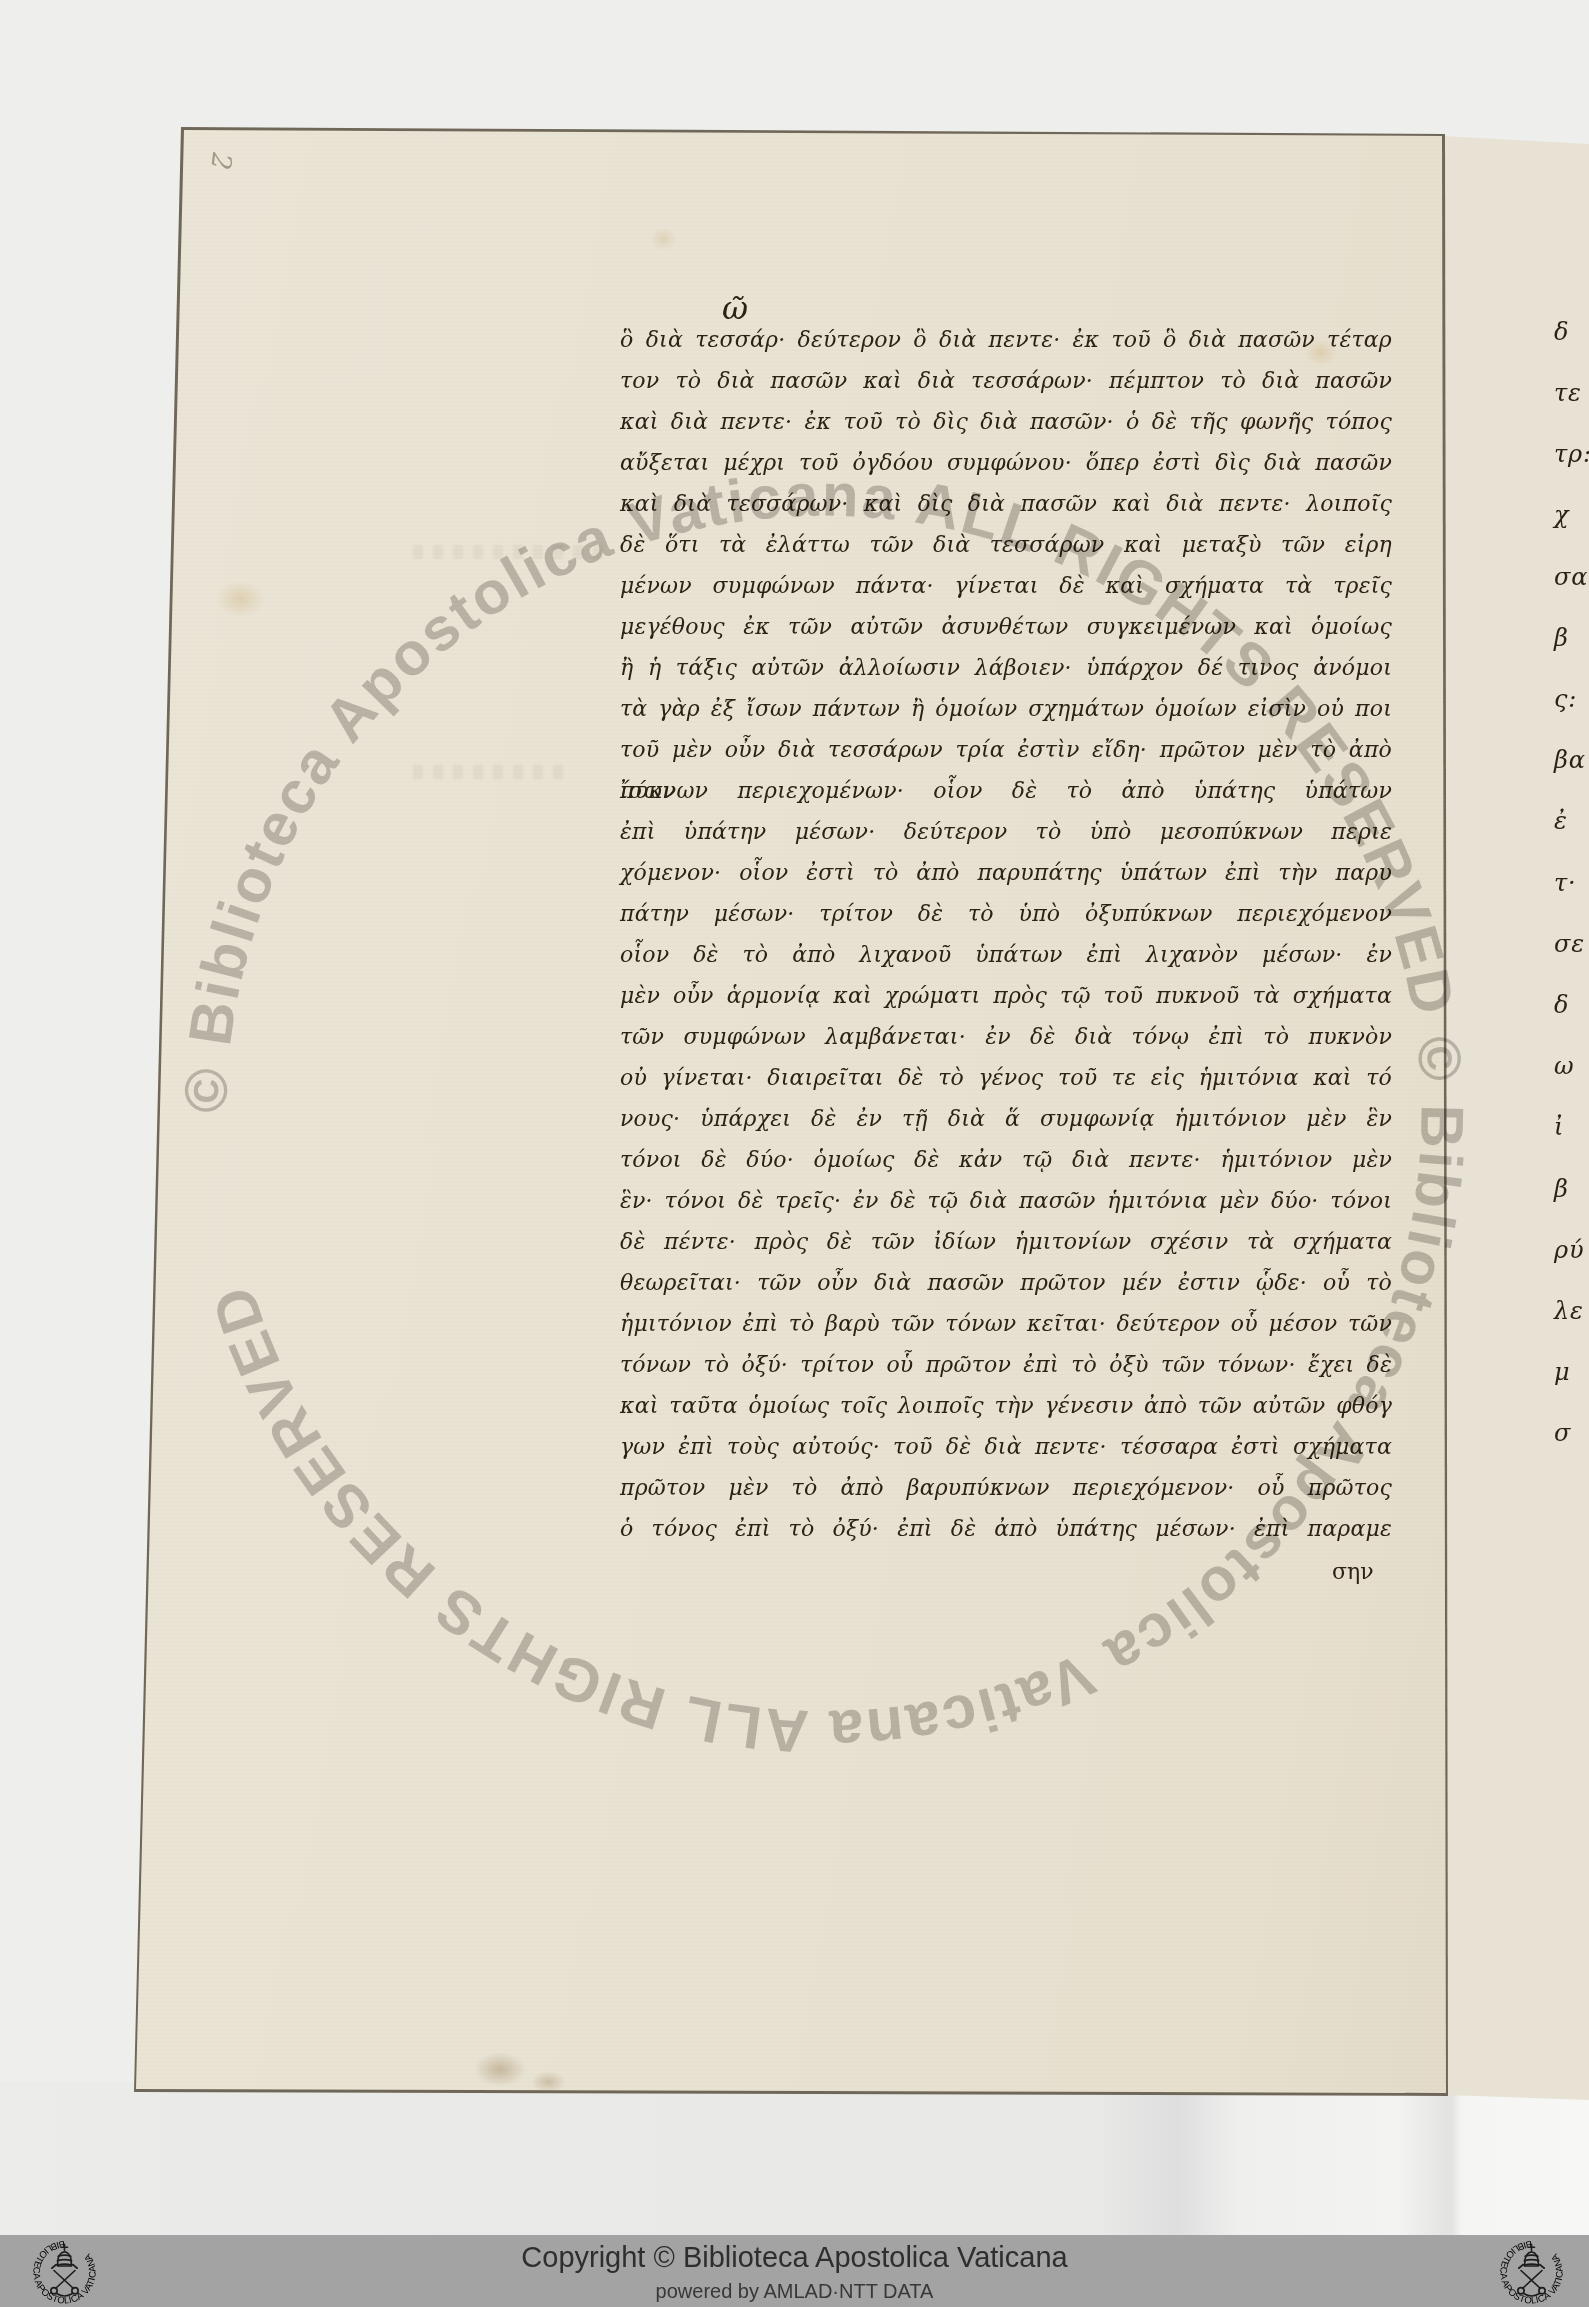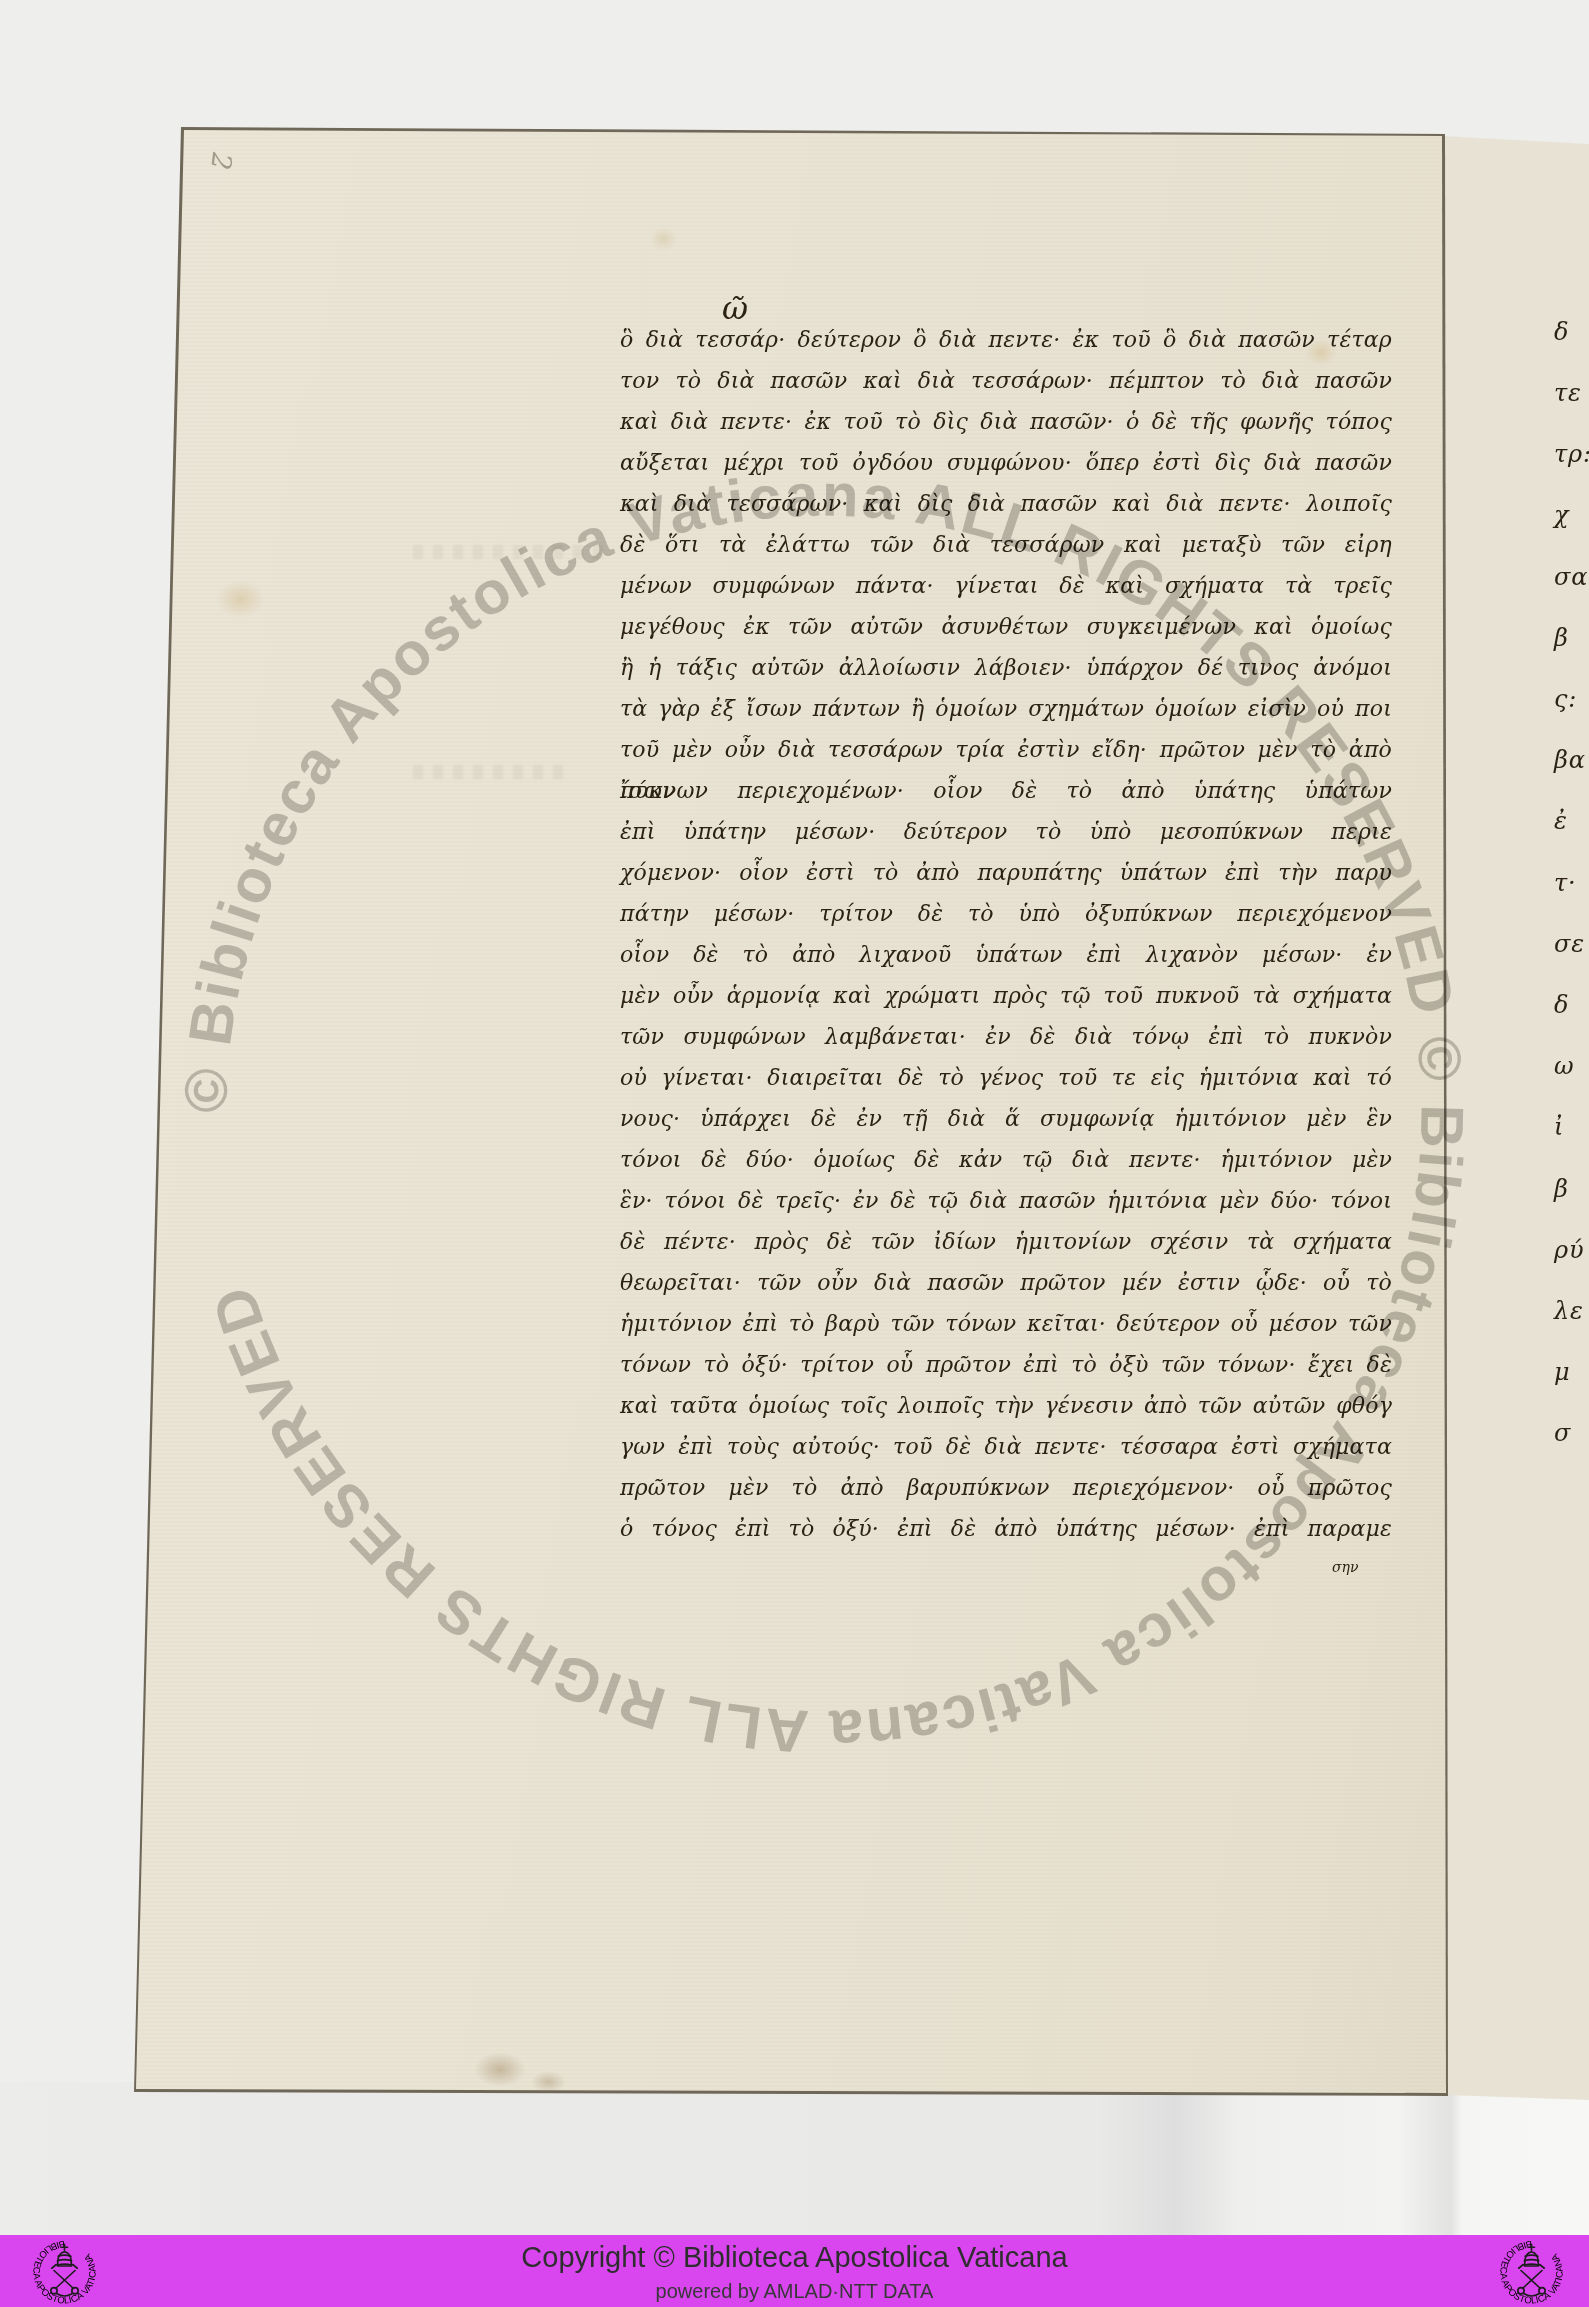--- a/index.html
+++ b/index.html
@@ -35,33 +35,33 @@
   .folio-mark{position:absolute;left:213px;top:146px;font-family:"DejaVu Serif",serif;
     font-style:italic;font-size:27px;color:#948c7c;transform:rotate(97deg);opacity:.85;}
 
   .textblock{position:absolute;left:620px;top:319px;width:772px;}
   .tline{height:41px;line-height:41px;font-family:"DejaVu Serif",serif;font-style:italic;
     font-size:22px;color:#2b2115;letter-spacing:0.2px;text-align:justify;text-align-last:justify;
     text-justify:inter-word;white-space:normal;overflow:visible;}
   .ornament{position:absolute;left:722px;top:289px;font-family:"DejaVu Serif",serif;
     font-style:italic;font-size:32px;color:#2b2115;}
   .catchword{position:absolute;left:1332px;top:1559px;font-family:"DejaVu Serif",serif;
-    font-style:italic;font-size:14px;color:#2b2115;}
+    font-size:22px;color:#2b2115;}
 
   .ghost{position:absolute;height:14.3px;opacity:.5;filter:blur(1.2px);
     background:repeating-linear-gradient(90deg,rgba(110,100,78,.14) 0 10.3px,rgba(110,100,78,0) 10.3px 20px);}
   .stain{position:absolute;border-radius:50%;}
 
   
   .wm{position:absolute;left:0;top:0;mix-blend-mode:multiply;opacity:.48;}
   .wm text{font-family:"Liberation Sans",sans-serif;font-weight:700;font-size:76px;
     letter-spacing:3px;fill:#8d8c86;}
 
   
-  .footer{position:absolute;left:0;top:2235px;width:1589px;height:72px;background:#d946ef;}
+  .footer{position:absolute;left:0;top:2235px;width:1589px;height:72px;background:#a3a3a3;}
   .footer-copy{position:absolute;left:0;top:6.4px;width:1589px;text-align:center;
     font-size:29px;color:#2e2e2e;letter-spacing:0;}
   .footer-pow{position:absolute;left:0;top:45px;width:1589px;text-align:center;
     font-size:20px;color:#383838;}
   .seal{position:absolute;top:2233px;width:75px;height:75px;}
   .seal-left{left:27px;}
   .seal-right{left:1494px;}
 </style>
 </head>
 <body>

